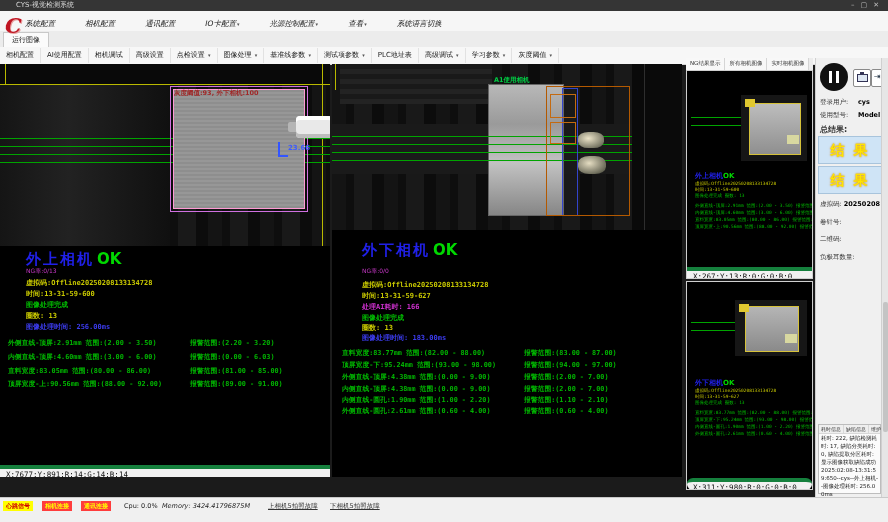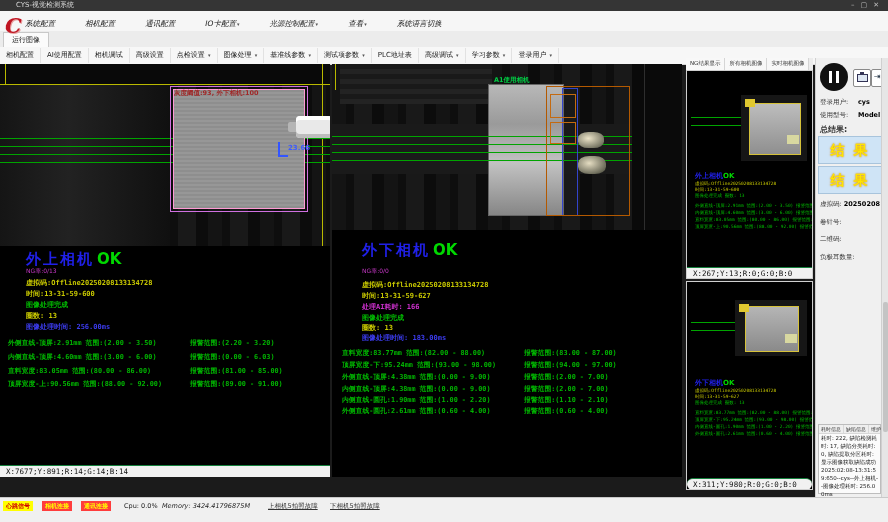--- a/index.html
+++ b/index.html
@@ -21,21 +21,21 @@
        font-size:7px;line-height:15px;padding:0 8px;color:#222;}
   .toolbar{left:0;top:47px;width:888px;height:17px;background:#f7f7f7;border-bottom:1px solid #d8d8d8;display:flex;align-items:center;}
   .titem{font-size:7px;color:#222;padding:0 6px;border-right:1px solid #e2e2e2;line-height:15px;white-space:nowrap;}
   
   .view{background:#000;}
   .imgarea{position:absolute;left:0;top:0;overflow:hidden;background:
       repeating-linear-gradient(90deg,#141414 0 14px,#0e0e0e 14px 22px,#191919 22px 40px,#0c0c0c 40px 52px);}
   .hline{position:absolute;height:1px;background:#00a400;}
   .vline{position:absolute;width:1px;}
   .yellow{background:#b9b900;}
-  .coord{position:absolute;left:0;width:100%;height:12px;background:#f1f1f1;border-top:1px solid #15803d;
+  .coord{position:absolute;left:0;width:100%;height:12px;background:#f1f1f1;border-top:4px solid #15803d;
          font-family:"DejaVu Sans Mono",monospace;font-size:7.5px;color:#111;line-height:12px;padding-left:6px;box-sizing:border-box;}
   .vtitle{font-size:15px;font-weight:bold;color:#2020e8;letter-spacing:2px;white-space:nowrap;}
   .vtitle .ok{color:#00d800;letter-spacing:0;margin-left:3px;}
   .ngline{font-size:6px;color:#c838c8;}
   .dline{font-size:7px;font-weight:bold;font-family:"DejaVu Sans Mono",monospace;white-space:nowrap;}
   .t-yellow{color:#c9c900;} .t-green{color:#00bb00;} .t-blue{color:#3c3cf0;} .t-magenta{color:#cf30cf;}
   .mrow{font-size:6.8px;font-weight:bold;color:#00b400;font-family:"DejaVu Sans Mono",monospace;white-space:nowrap;}
   
   .thumbtabs{left:686px;top:58px;width:127px;height:12px;background:#ececec;border-bottom:1px solid #d5d5d5;display:flex;}
   .thtab{font-size:5.5px;color:#333;line-height:11px;padding:0 4px;border-right:1px solid #d5d5d5;background:#f8f8f8;white-space:nowrap;overflow:hidden;}
@@ -99,21 +99,21 @@
     <span class="titem"><span>AI使用配置</span></span>
     <span class="titem"><span>相机调试</span></span>
     <span class="titem"><span>高级设置</span></span>
     <span class="titem"><span>点检设置</span> <span class="arr">▾</span></span>
     <span class="titem"><span>图像处理</span> <span class="arr">▾</span></span>
     <span class="titem"><span>基准线参数</span> <span class="arr">▾</span></span>
     <span class="titem"><span>测试项参数</span> <span class="arr">▾</span></span>
     <span class="titem"><span>PLC地址表</span></span>
     <span class="titem"><span>高级调试</span> <span class="arr">▾</span></span>
     <span class="titem"><span>学习参数</span> <span class="arr">▾</span></span>
-    <span class="titem"><span>登录用户</span> <span class="arr">▾</span></span>
+    <span class="titem"><span>灰度阈值</span> <span class="arr">▾</span></span>
   </div>
 
   <div class="abs view" style="left:0;top:64px;width:330px;height:413px;">
     <div class="imgarea" style="width:330px;height:182px;">
       <div class="abs" style="left:0;top:0;width:330px;height:20px;background:#090909;"></div>
       <div class="abs" style="left:0;top:20px;width:170px;height:162px;background:linear-gradient(90deg,#151515,#222 40%,#101010);"></div>
       <div class="abs hline yellow" style="left:0;top:20px;width:330px;background:#b9b900;"></div>
       <div class="abs vline yellow" style="left:5px;top:0;height:20px;"></div>
       <div class="abs vline yellow" style="left:322px;top:0;height:182px;"></div>
       <div class="abs hline" style="left:0;top:74px;width:330px;"></div>

